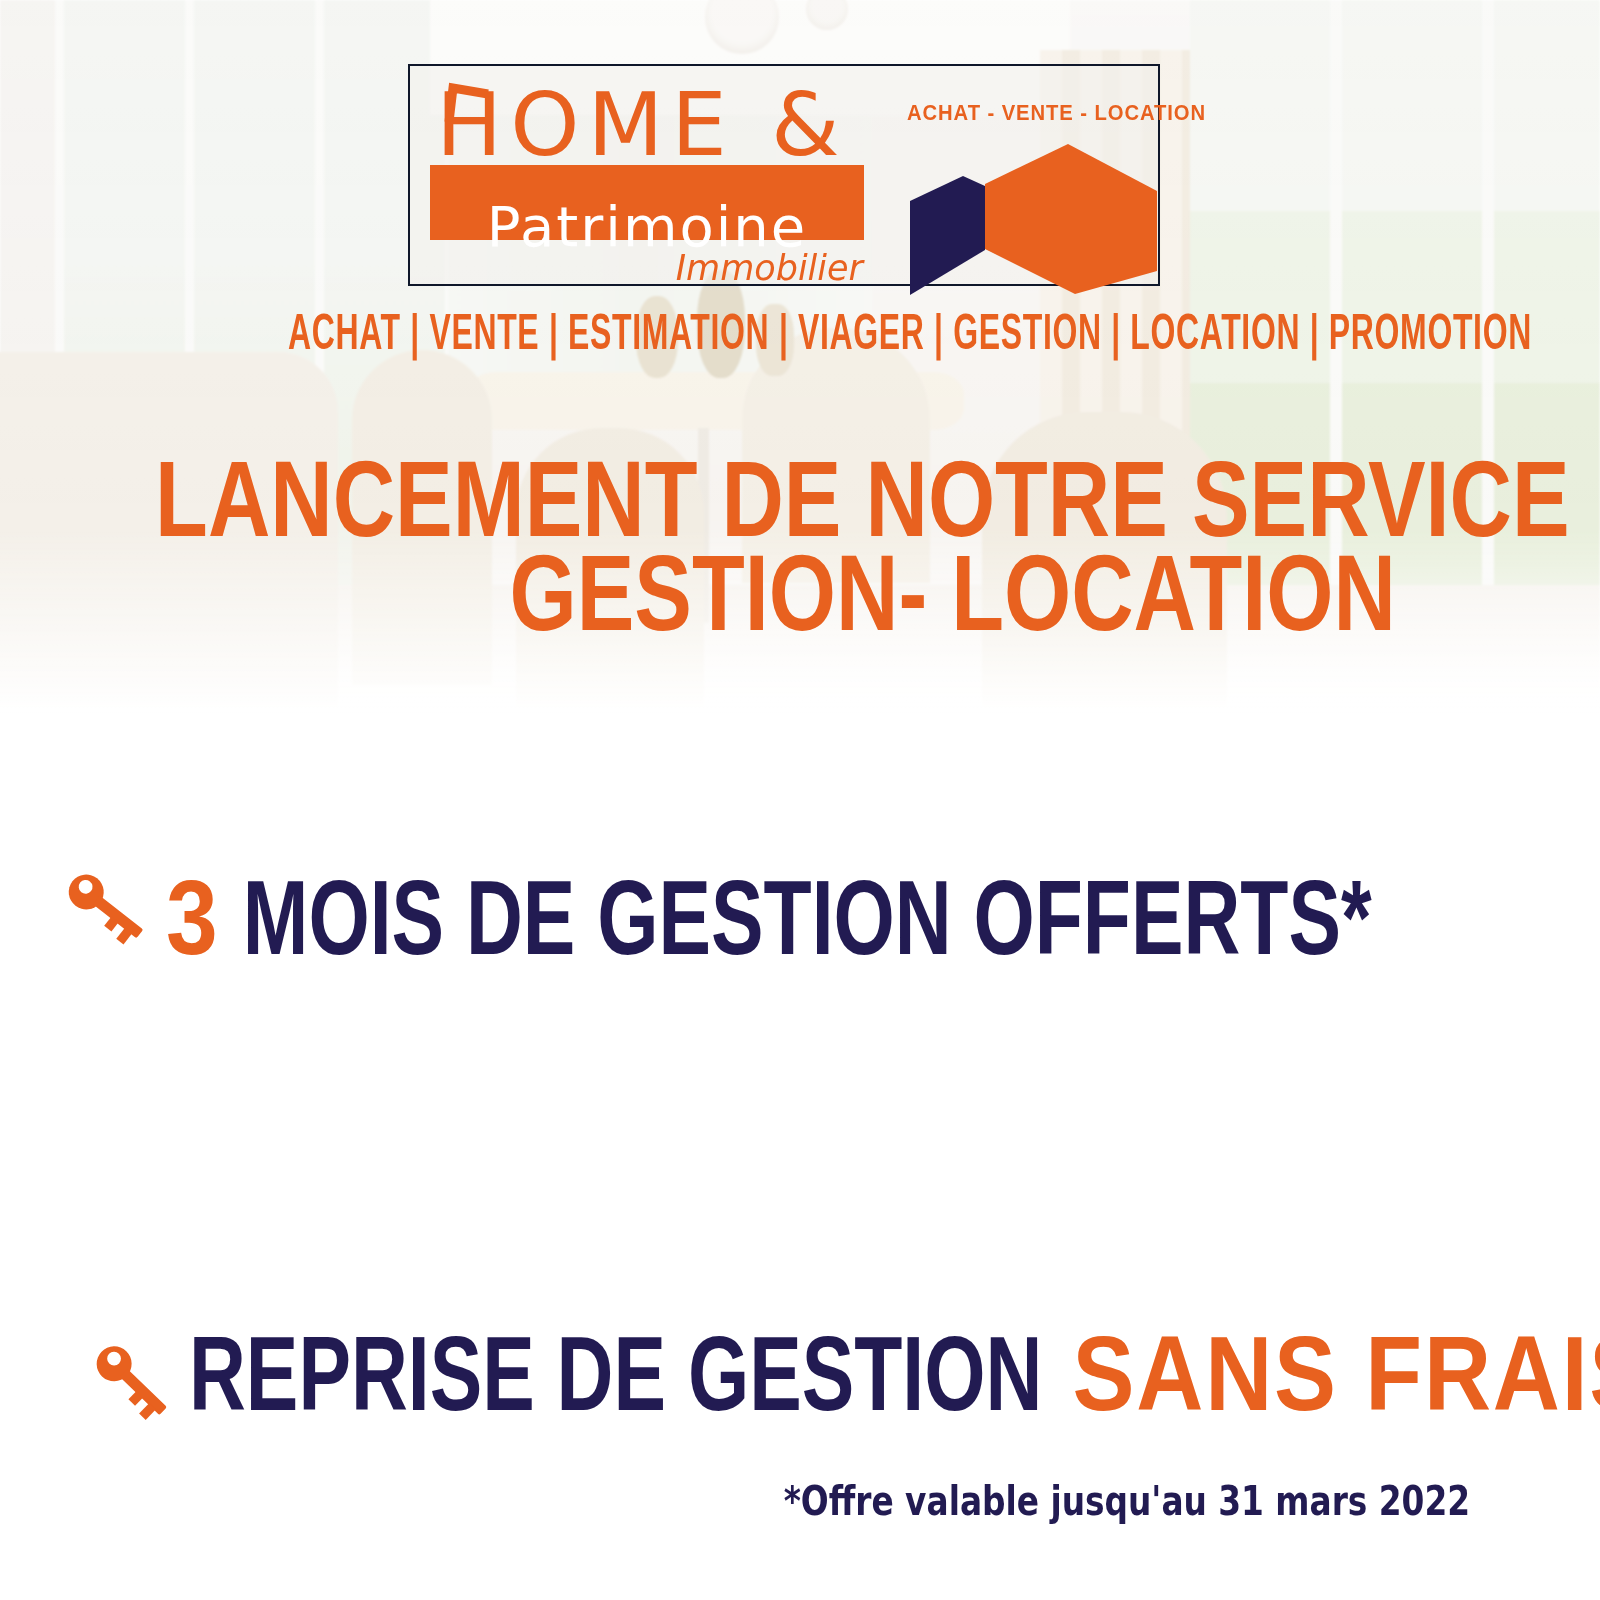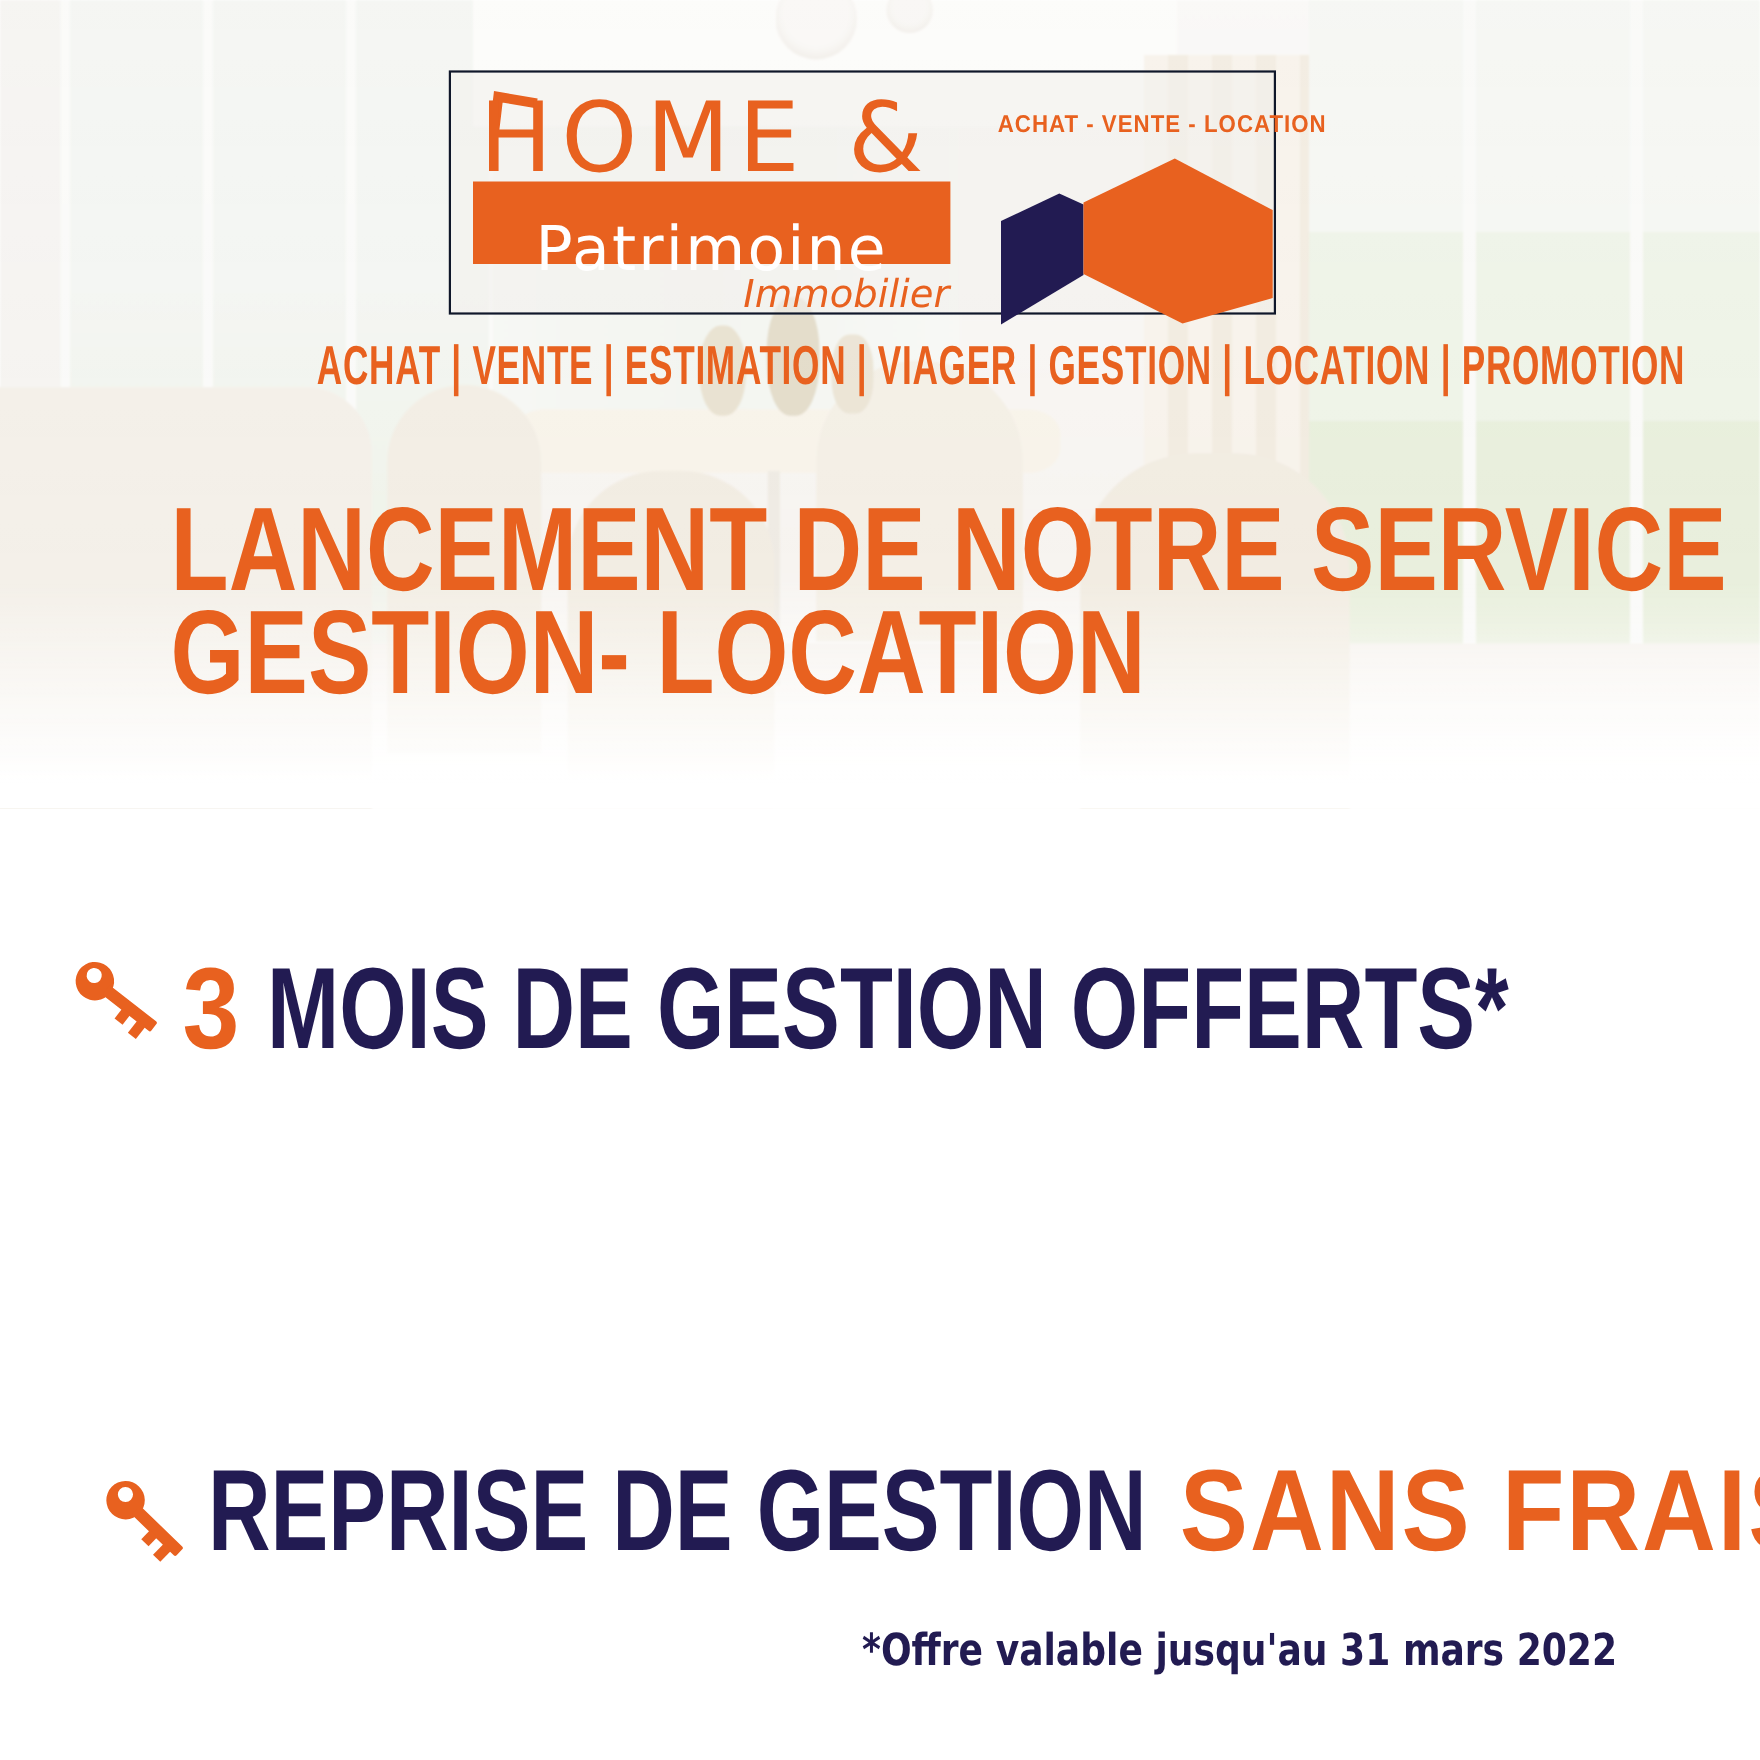--- a/index.html
+++ b/index.html
@@ -62,21 +62,21 @@
   .logo-services{position:absolute;left:497px;top:34px;color:var(--orange);font-weight:bold;
     font-size:22px;letter-spacing:1px;white-space:nowrap;transform:scaleX(0.92);transform-origin:left top;}
   .house-logo{position:absolute;left:493px;top:68px;}
 
   
   .services-bar{position:absolute;left:0;top:303px;width:1600px;z-index:2;text-align:center;}
   .services-bar span{display:block;color:var(--orange);font-weight:bold;font-size:50px;
     white-space:nowrap;transform:scaleX(0.64);transform-origin:center top;letter-spacing:1px;}
 
   
-  .headline{position:absolute;left:0;top:452px;width:1551px;z-index:2;text-align:left;
+  .headline{position:absolute;left:0;top:452px;width:1551px;z-index:2;text-align:right;
     color:var(--orange);font-weight:bold;}
   .headline div{display:block;font-size:108px;line-height:94px;white-space:nowrap;
     transform:scaleX(0.8);transform-origin:center top;}
 
   
   .offer{position:absolute;left:0;width:1600px;height:160px;}
   .offer-1{top:855px;}
   .offer-2{top:1075px;}
   .offer-3{top:1295px;margin-left:24px;}
   .offer .line{position:absolute;white-space:nowrap;font-weight:bold;font-size:105px;line-height:1;

